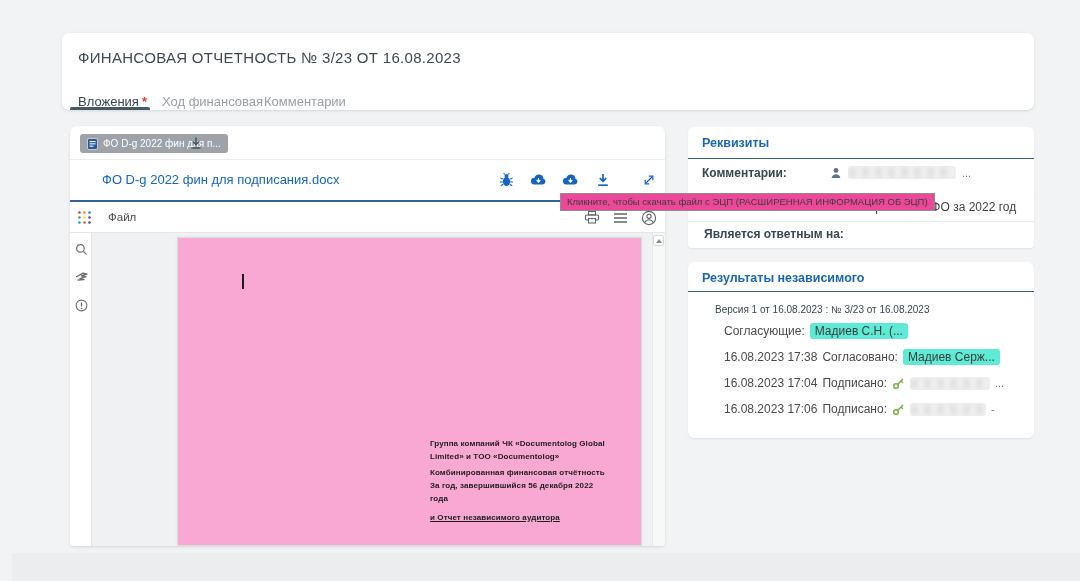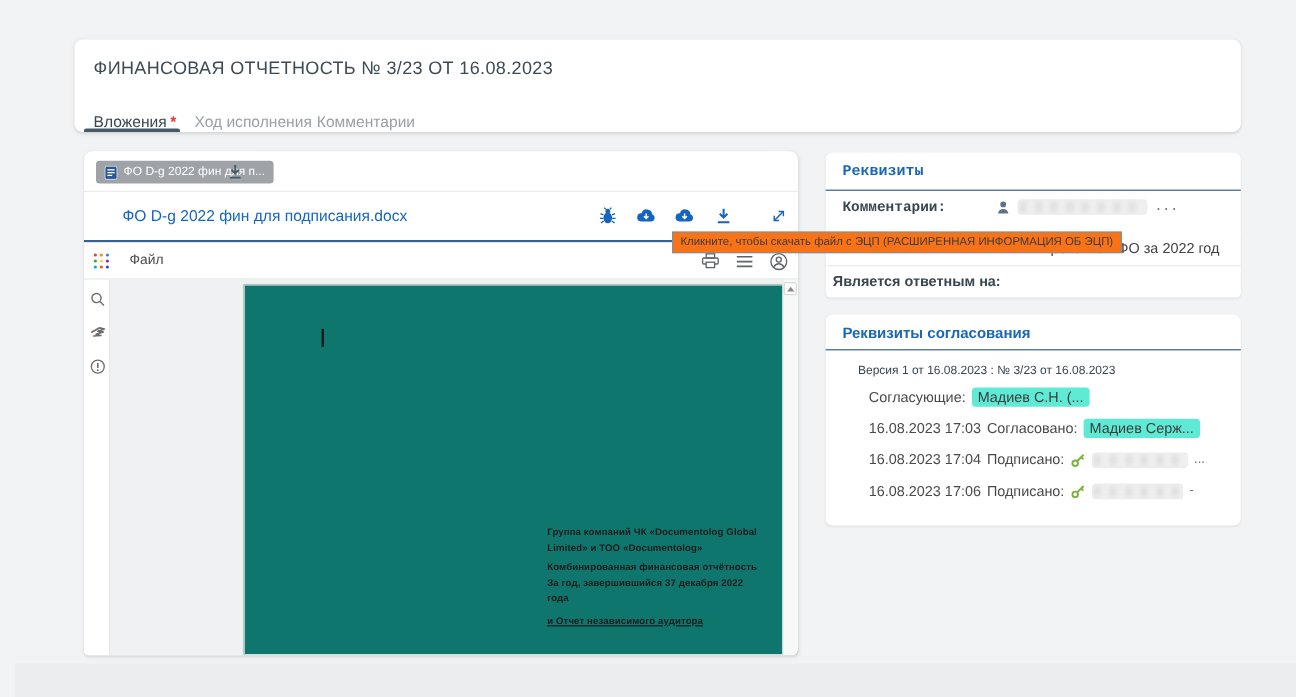--- a/index.html
+++ b/index.html
@@ -47,80 +47,80 @@
   .file-menu { position:absolute; left:38px; top:0; line-height:31px; font-size:11.5px;
                color:#4a4a4a; cursor:pointer; }
   .tb-right { position:absolute; right:8px; top:0; height:31px; display:flex; align-items:center; gap:13px; }
   .tb-right .ic { cursor:pointer; display:flex; }
 
   .viewer-body { position:absolute; left:0; top:107px; width:100%; height:313px;
                  background:#f0f1f2; border-radius:0 0 4px 4px; overflow:hidden; }
   .side-strip { position:absolute; left:0; top:0; width:22px; height:100%; background:#fff;
                 border-right:1px solid #e3e4e5; }
   .strip-ic { position:absolute; left:0; width:22px; display:flex; justify-content:center; cursor:pointer; }
-  .doc-page { position:absolute; left:133px; top:4px; width:465px; height:309px; background:#0f766e;
+  .doc-page { position:absolute; left:107px; top:4px; width:465px; height:309px; background:#f9a8d4;
               border:1px solid #dadcde; box-shadow:0 0 3px rgba(0,0,0,.06); cursor:text; }
   .caret { position:absolute; left:64px; top:36px; width:1.5px; height:15px; background:#1a1a1a; }
   .page-text { position:absolute; left:252px; top:199px; width:176px; font-size:8px;
                font-weight:700; color:#1c1c1c; line-height:13px; letter-spacing:.1px; }
   .pt-gap1 { margin-top:3px; }
   .pt-gap2 { margin-top:6px;text-decoration:underline; }
   .v-scroll { position:absolute; right:0; top:0; width:13px; height:100%; background:#f7f8f8;
               border-left:1px solid #e7e8e9; }
   .scroll-up { position:absolute; right:1px; top:2px; width:11px; height:11px; background:#fcfcfc;
                border:1px solid #d9d9d9; border-radius:2px; display:flex; align-items:center;
                justify-content:center; cursor:pointer; }
   .scroll-up i { width:0; height:0; border-left:3px solid transparent; border-right:3px solid transparent;
                  border-bottom:4px solid #8a8a8a; }
 
   
   .tooltip { position:absolute; left:548px; top:193px; height:18px; z-index:40;
-             background:#f97316; border:1px solid #8d8d8d; padding:0 6px; line-height:16px;
+             background:#ec4899; border:1px solid #8d8d8d; padding:0 6px; line-height:16px;
              font-size:9.5px; color:#3c3c3c; white-space:nowrap; }
 
   
   .rblock { position:absolute; left:676px; width:346px; background:#fff; border-radius:6px;
             box-shadow:0 1px 2px rgba(0,0,0,.07); }
-  .blk1 { top:127px; height:75px;font-family:Liberation Mono, monospace; }
+  .blk1 { top:127px; height:75px; }
   .blk2 { top:194px; height:54px; border-radius:4px; }
   .blk3 { top:262px; height:176px; }
   .r-heading { position:absolute; left:14px; top:9px; font-size:12.5px; font-weight:600; color:#1a67b3; }
   .r-underline { position:absolute; left:0; width:100%; height:1px; background:#35618f; }
   .lbl { font-weight:700; color:#37474f; font-size:12px; }
   .executor-row { position:absolute; left:14px; top:39px; width:320px; height:18px; }
   .exec-val { position:absolute; left:128px; top:0; display:flex; align-items:center; gap:6px; }
   .redact { display:inline-block; background:#efefef; border-radius:3px; position:relative; overflow:hidden; }
   .redact .smudge { position:absolute; inset:2px;
       background:repeating-linear-gradient(90deg,#dcdcdc 0 5px,#efefef 5px 13px);
       filter:blur(2px); border-radius:3px; }
   .dots { color:#6f6f6f; font-size:11px; }
   .row-sep { position:absolute; left:0; width:100%; height:1px; background:#ececec; }
   .summary-frag { position:absolute; left:174px; top:6px; color:#424242; font-size:12px; }
-  .reply-row { position:absolute; left:6px; top:33px; }
+  .reply-row { position:absolute; left:16px; top:33px; }
 
   .version { position:absolute; left:27px; top:42px; font-weight:400; color:#37474f; font-size:10px; }
   .res-row { position:absolute; left:36px; height:16px; font-size:12px; color:#4a4a4a;
              display:flex; align-items:center; gap:5px; white-space:nowrap; }
   .vchip { background:#5eead4; border-radius:3px; padding:1px 5px; color:#3d3d3d; }
 
   .bottom-band { position:absolute; left:0; top:553px; width:100%; height:28px; background:#ebedef; }
   svg { display:block; }
 </style>
 </head>
 <body>
 
 <div class="screen">
 
   <div class="card top-card">
     <div class="doc-title">ФИНАНСОВАЯ ОТЧЕТНОСТЬ № 3/23 ОТ 16.08.2023</div>
     <div class="tab active" style="left:16px">
       <span>Вложения</span><span class="req">*</span>
     </div>
     <div class="tab" style="left:100px">
-      <span>Ход исполнения</span>
+      <span>Ход финансовая</span>
     </div>
     <div class="tab" style="left:202px">
       <span>Комментарии</span>
     </div>
     <div class="tab-underline"></div>
   </div>
 
   <div class="card left-card">
 
     <div class="chip-row">
@@ -240,21 +240,21 @@
           </svg>
         </div>
       </div>
 
       <div class="doc-page">
         <div class="caret"></div>
         <div class="page-text">
           <div>Группа  компаний  ЧК  «Documentolog  Global</div>
           <div>Limited» и ТОО «Documentolog»</div>
           <div class="pt-gap1">Комбинированная финансовая отчётность</div>
-          <div>За год, завершившийся 37 декабря 2022 года</div>
+          <div>За год, завершившийся 56 декабря 2022 года</div>
           <div class="pt-gap2">и Отчет независимого аудитора</div>
         </div>
       </div>
 
       <div class="v-scroll"></div>
       <div class="scroll-up">
           <i></i>
         </div>
     </div>
   </div>
@@ -279,31 +279,31 @@
 
   <div class="rblock blk2">
     <div class="summary-frag">нированная ФО за 2022 год</div>
     <div class="row-sep" style="top:27px"></div>
     <div class="reply-row">
       <span class="lbl">Является ответным на:</span>
     </div>
   </div>
 
   <div class="rblock blk3">
-    <div class="r-heading">Реквизиты согласования</div>
+    <div class="r-heading">Результаты независимого</div>
     <div class="r-underline" style="top:29px"></div>
     <div class="version">Версия 1 от 16.08.2023 : № 3/23 от 16.08.2023</div>
 
     <div class="res-row" style="top:61px">
       <span>Согласующие:</span>
       <span class="vchip">Мадиев С.Н. (...</span>
     </div>
 
     <div class="res-row" style="top:87px">
-      <span>16.08.2023 17:03</span>
+      <span>16.08.2023 17:38</span>
       <span>Согласовано:</span>
       <span class="vchip">Мадиев Серж...</span>
     </div>
 
     <div class="res-row" style="top:113px">
       <span>16.08.2023 17:04</span>
       <span>Подписано:</span>
       <svg width="13" height="13" viewBox="0 0 13 13">
         <circle cx="4" cy="9" r="2.3" fill="none" stroke="#7cb342" stroke-width="1.6"></circle>
         <path d="M5.8 7.2 L11 2 M9 4 L10.8 5.8" stroke="#7cb342" stroke-width="1.6" fill="none"></path>

